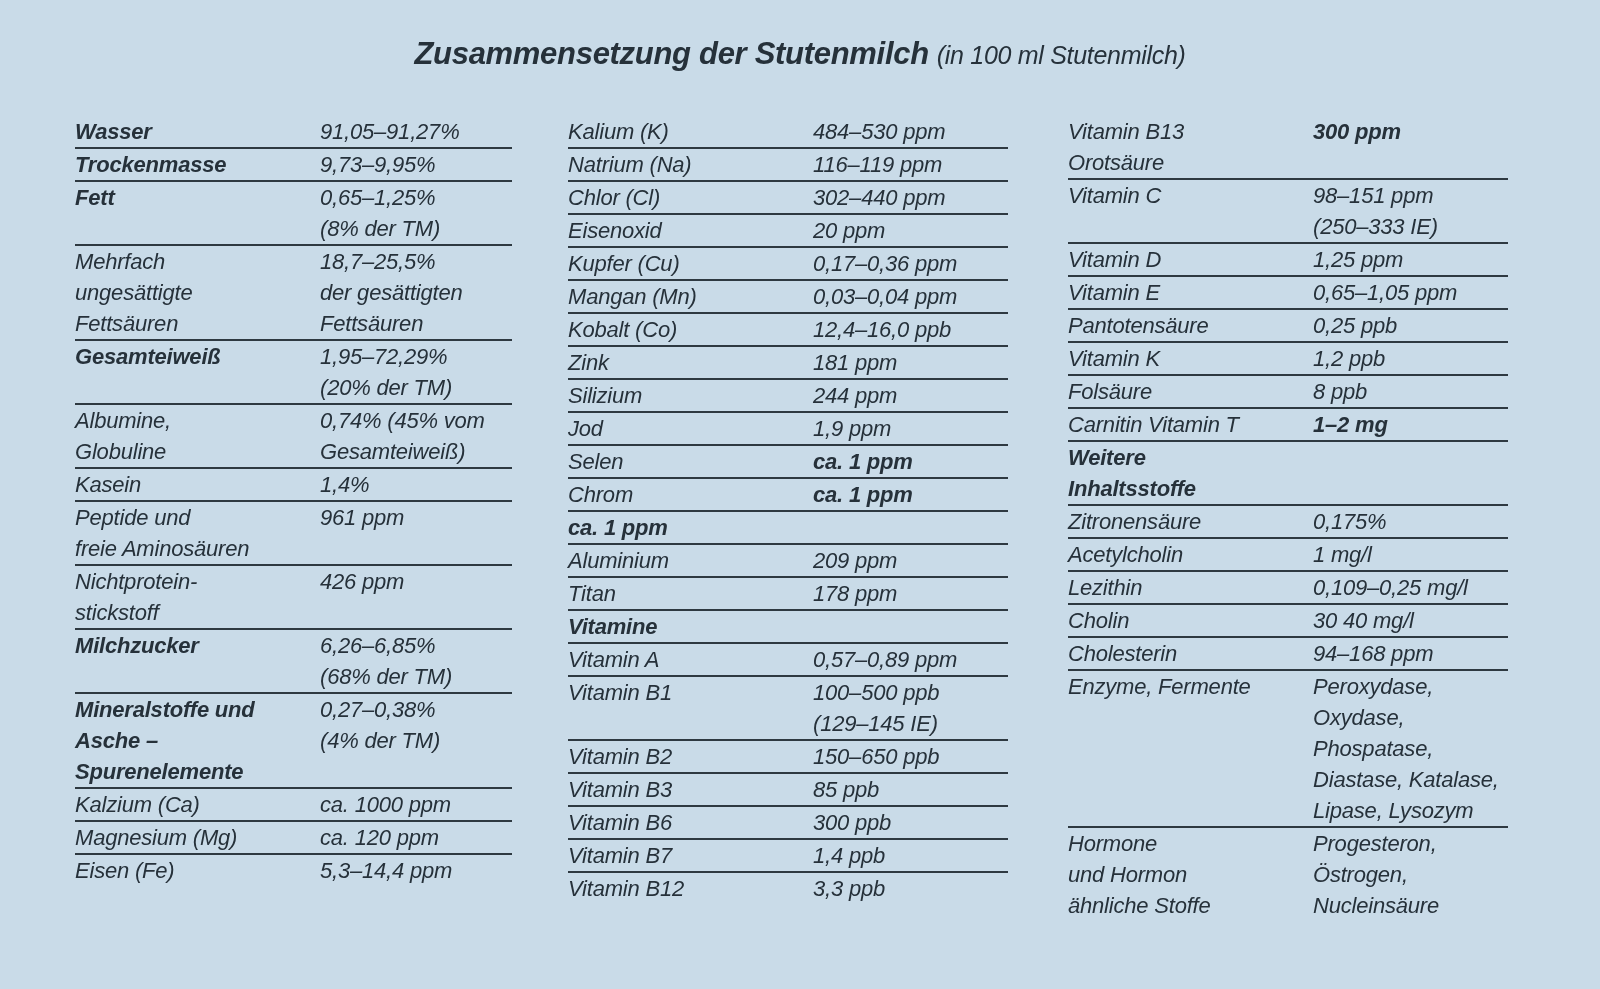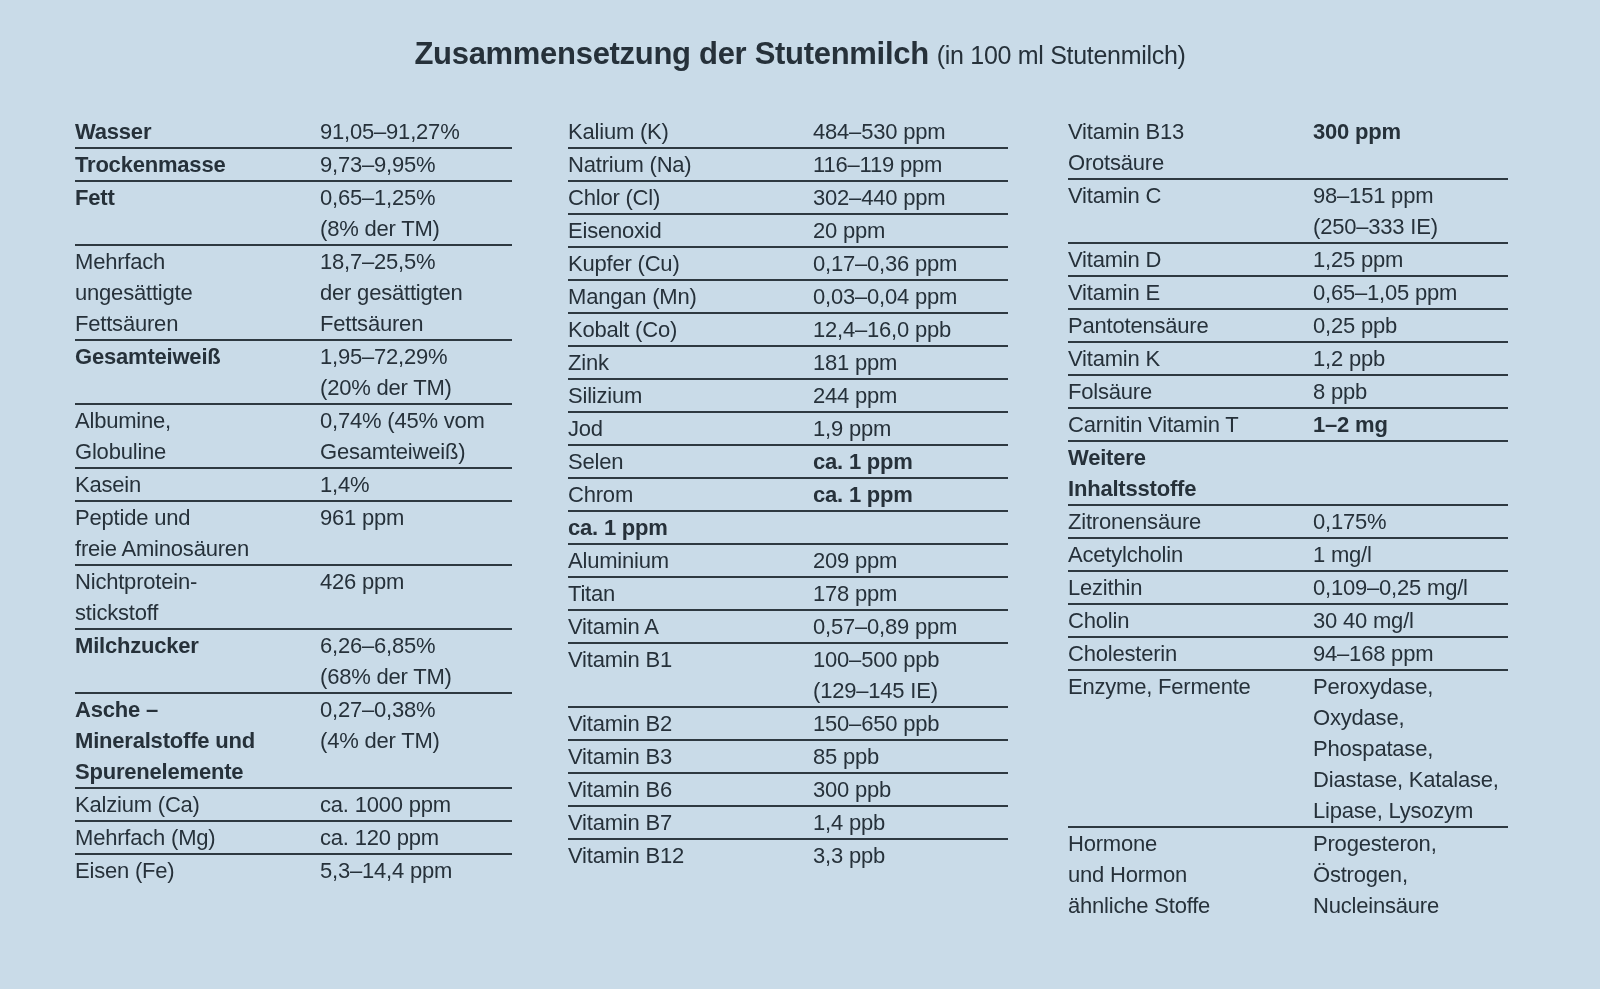--- a/index.html
+++ b/index.html
@@ -14,20 +14,21 @@
     height: 989px;
     background: var(--bg);
     font-family: "Liberation Sans", "DejaVu Sans", sans-serif;
     color: var(--text);
     overflow: hidden;
   }
   .page {
     position: relative;
     width: 1600px;
     height: 989px;
+    font-style: italic;
   }
   .title {
     position: absolute;
     top: 36px;
     left: 0;
     width: 1600px;
     text-align: center;
     white-space: nowrap;
     letter-spacing: -0.3px;
   }
@@ -161,40 +162,40 @@
         <div class="cell label bold">
           <div>Milchzucker</div>
         </div>
         <div class="cell value">
           <div>6,26–6,85%</div>
           <div>(68% der TM)</div>
         </div>
       </div>
       <div class="row">
         <div class="cell label bold">
+          <div>Mineralstoffe und</div>
           <div>Asche –</div>
-          <div>Mineralstoffe und</div>
           <div>Spurenelemente</div>
         </div>
         <div class="cell value">
           <div>0,27–0,38%</div>
           <div>(4% der TM)</div>
         </div>
       </div>
       <div class="row">
         <div class="cell label">
           <div>Kalzium (Ca)</div>
         </div>
         <div class="cell value">
           <div>ca. 1000 ppm</div>
         </div>
       </div>
       <div class="row">
         <div class="cell label">
-          <div>Mehrfach (Mg)</div>
+          <div>Magnesium (Mg)</div>
         </div>
         <div class="cell value">
           <div>ca. 120 ppm</div>
         </div>
       </div>
       <div class="row no-rule">
         <div class="cell label">
           <div>Eisen (Fe)</div>
         </div>
         <div class="cell value">
@@ -312,20 +313,26 @@
           <div>209 ppm</div>
         </div>
       </div>
       <div class="row">
         <div class="cell label">
           <div>Titan</div>
         </div>
         <div class="cell value">
           <div>178 ppm</div>
         </div>
+      </div>
+      <div class="row">
+        <div class="cell label bold">
+          <div>Vitamine</div>
+        </div>
+        <div class="cell value"></div>
       </div>
       <div class="row">
         <div class="cell label">
           <div>Vitamin A</div>
         </div>
         <div class="cell value">
           <div>0,57–0,89 ppm</div>
         </div>
       </div>
       <div class="row">

